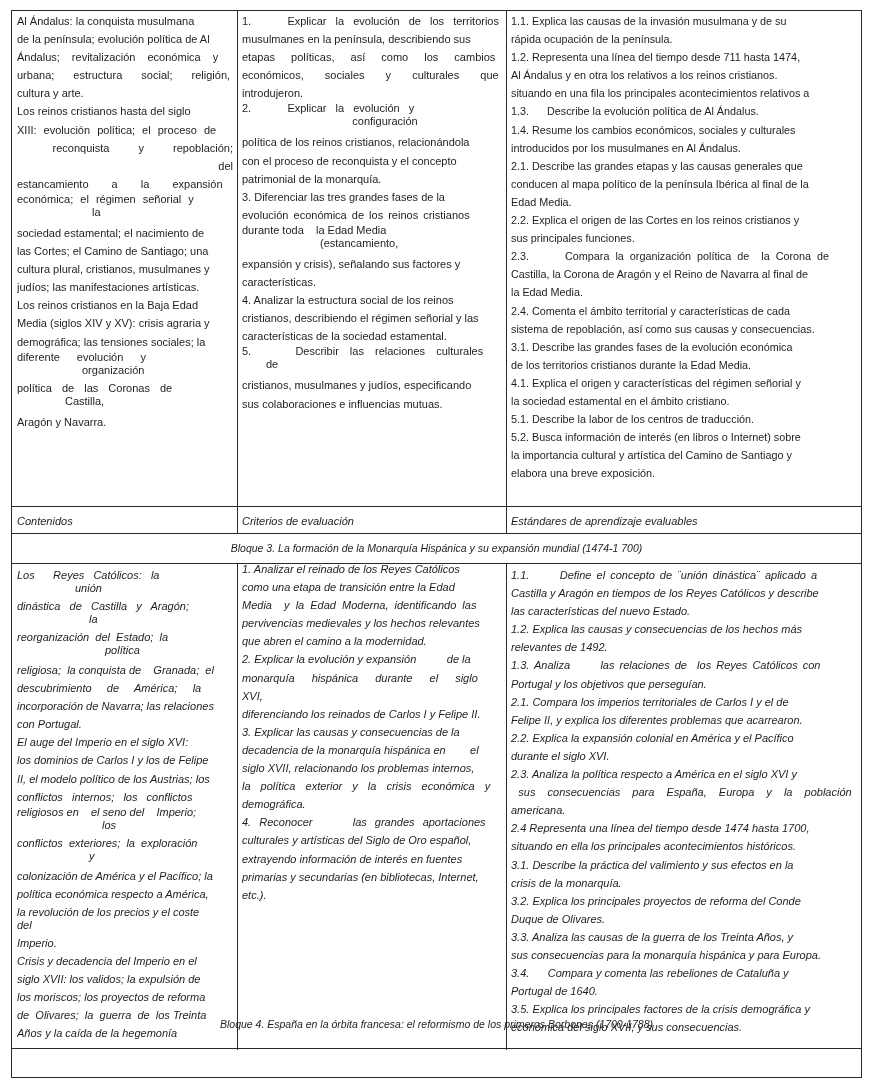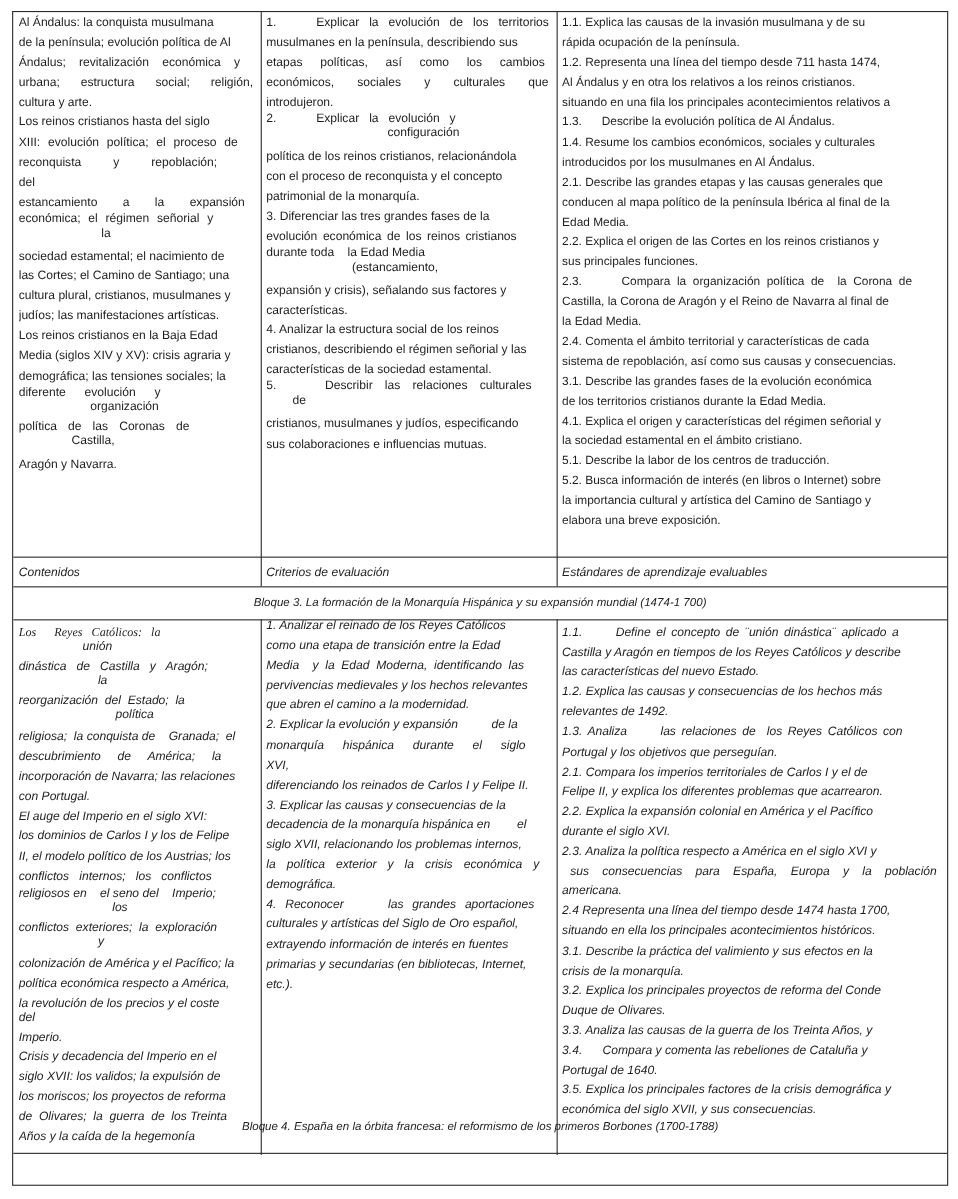--- a/index.html
+++ b/index.html
@@ -31,21 +31,21 @@
   <div class="hline" style="top:1037px;"></div>
 
   <div class="cell" style="left:5px;top:0;width:216px;height:494px;padding-top:1px;">
     <p>Al Ándalus: la conquista musulmana</p>
     <p>de la península; evolución política de Al</p>
     <p style="word-spacing:9px;">Ándalus; revitalización económica y</p>
     <p style="word-spacing:16px;">urbana; estructura social; religión,</p>
     <p>cultura y arte.</p>
     <p>Los reinos cristianos hasta del siglo</p>
     <p style="word-spacing:4px;">XIII: evolución política; el proceso de</p>
-    <p style="word-spacing:26px;">reconquista y repoblación; del</p>
+    <p style="word-spacing:26px;text-align:right;">reconquista y repoblación; del</p>
     <p style="word-spacing:20px;">estancamiento a la expansión</p>
     <p style="word-spacing:4px;line-height:13px;">económica; el régimen señorial y</p>
     <p style="padding-left:75px;line-height:13px;">la</p>
     <p style="margin-top:5px;">sociedad estamental; el nacimiento de</p>
     <p>las Cortes; el Camino de Santiago; una</p>
     <p>cultura plural, cristianos, musulmanes y</p>
     <p>judíos; las manifestaciones artísticas.</p>
     <p>Los reinos cristianos en la Baja Edad</p>
     <p>Media (siglos XIV y XV): crisis agraria y</p>
     <p>demográfica; las tensiones sociales; la</p>
@@ -111,21 +111,21 @@
     <p>elabora una breve exposición.</p>
   </div>
 
   <div class="hdr" style="left:5px;top:503px;">Contenidos</div>
   <div class="hdr" style="left:230px;top:503px;">Criterios de evaluación</div>
   <div class="hdr" style="left:499px;top:503px;">Estándares de aprendizaje evaluables</div>
 
   <div class="bloque" style="top:531px;">Bloque 3. La formación de la Monarquía Hispánica y su expansión mundial (1474-1 700)</div>
 
   <div class="cell it" style="left:5px;top:554px;width:216px;height:483px;">
-    <p style="white-space:pre;line-height:13px;margin-top:4px;font-family:Liberation Serif, serif;">Los      Reyes   Católicos:   la</p>
+    <p style="white-space:pre;line-height:13px;margin-top:4px;">Los      Reyes   Católicos:   la</p>
     <p style="padding-left:58px;line-height:13px;">unión</p>
     <p style="white-space:pre;line-height:13px;margin-top:5px;">dinástica   de   Castilla   y   Aragón;</p>
     <p style="padding-left:72px;line-height:13px;">la</p>
     <p style="white-space:pre;line-height:13px;margin-top:5px;">reorganización  del  Estado;  la</p>
     <p style="padding-left:88px;line-height:13px;">política</p>
     <p style="white-space:pre;margin-top:4px;">religiosa;  la conquista de    Granada;  el</p>
     <p style="white-space:pre;">descubrimiento     de     América;     la</p>
     <p>incorporación de Navarra; las relaciones</p>
     <p>con Portugal.</p>
     <p>El auge del Imperio en el siglo XVI:</p>
@@ -184,20 +184,21 @@
     <p>2.3. Analiza la política respecto a América en el siglo XVI y</p>
     <p style="word-spacing:9px;text-align:center;">sus consecuencias para España, Europa y la población</p>
     <p>americana.</p>
     <p>2.4 Representa una línea del tiempo desde 1474 hasta 1700,</p>
     <p>situando en ella los principales acontecimientos históricos.</p>
     <p>3.1. Describe la práctica del valimiento y sus efectos en la</p>
     <p>crisis de la monarquía.</p>
     <p>3.2. Explica los principales proyectos de reforma del Conde</p>
     <p>Duque de Olivares.</p>
     <p>3.3. Analiza las causas de la guerra de los Treinta Años, y</p>
+    <p>sus consecuencias para la monarquía hispánica y para Europa.</p>
     <p style="white-space:pre;">3.4.      Compara y comenta las rebeliones de Cataluña y</p>
     <p>Portugal de 1640.</p>
     <p>3.5. Explica los principales factores de la crisis demográfica y</p>
     <p>económica del siglo XVII, y sus consecuencias.</p>
   </div>
 
   <div class="bloque" style="top:1007px;">Bloque 4. España en la órbita francesa: el reformismo de los primeros Borbones (1700-1788)</div>
 </div>
 
 </body></html>

